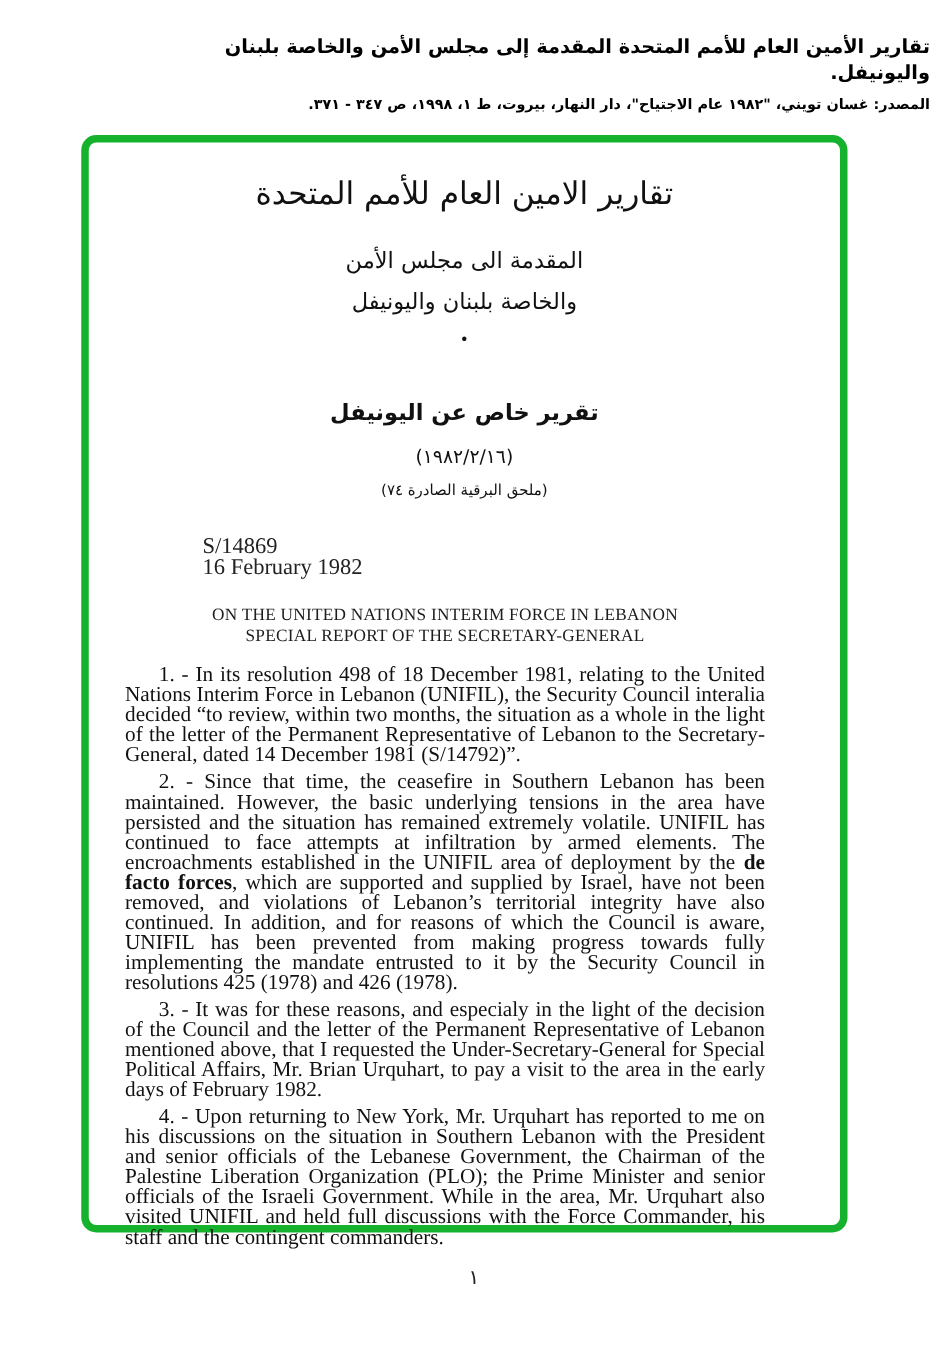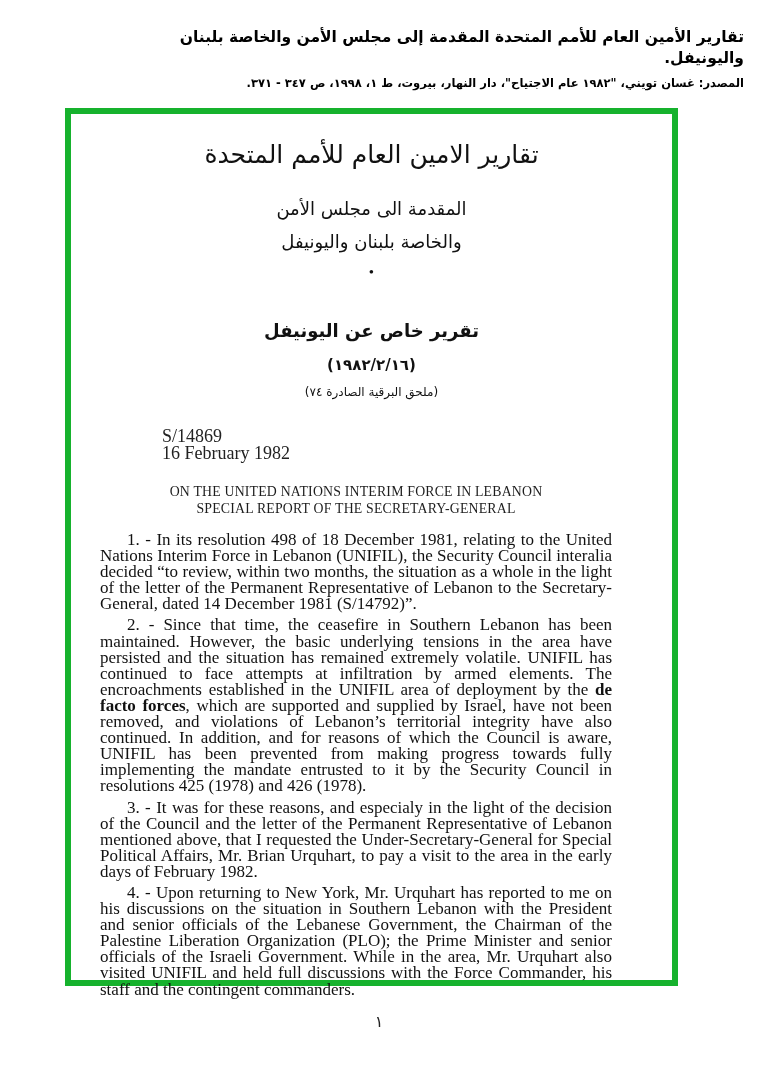--- a/index.html
+++ b/index.html
@@ -16,32 +16,32 @@
     direction:rtl; color:#000;
     font-family:"DejaVu Sans", sans-serif;
     margin-top:14px;
   }
   .note-title { font-weight:bold; font-size:15.5px; line-height:1.35; }
   .note-source { font-weight:bold; font-size:11.5px; margin-top:7px; }
 
   
   .green-box {
     position:absolute; left:65px; top:108px; width:613px; height:878px;
-    border:6px solid #16b22d; border-radius:0; background:#fff;padding-left:20px;
+    border:6px solid #16b22d; border-radius:12px; background:#fff;padding-left:20px;
   }
   .centered { position:absolute; left:0; right:0; text-align:center; color:#111; }
   .arabic { font-family:"DejaVu Sans", sans-serif; direction:rtl; }
 
   .ar-t1 { top:26px;  font-size:25px; }
   .ar-t2 { top:84px;  font-size:18px; }
   .ar-t3 { top:117px; font-size:18px; }
   .dot-sep { top:150px; font-size:15px; }
 
   .rt-title { top:206px; font-size:18px; font-weight:bold; }
-  .rt-date  { top:242px; font-size:15px; letter-spacing:2px;font-weight:bold; }
+  .rt-date  { top:242px; font-size:15px; letter-spacing:2px; }
   .rt-note  { top:271px; font-size:12px; font-weight:normal; }
 
   .doc-ref {
     position:absolute; top:314px; left:91px;
     font-size:18px; line-height:17px; color:#222;
   }
 
   .en-heading {
     position:absolute; top:370px; left:29px; width:512px;
     text-align:center; font-size:13.8px; line-height:16.5px;

